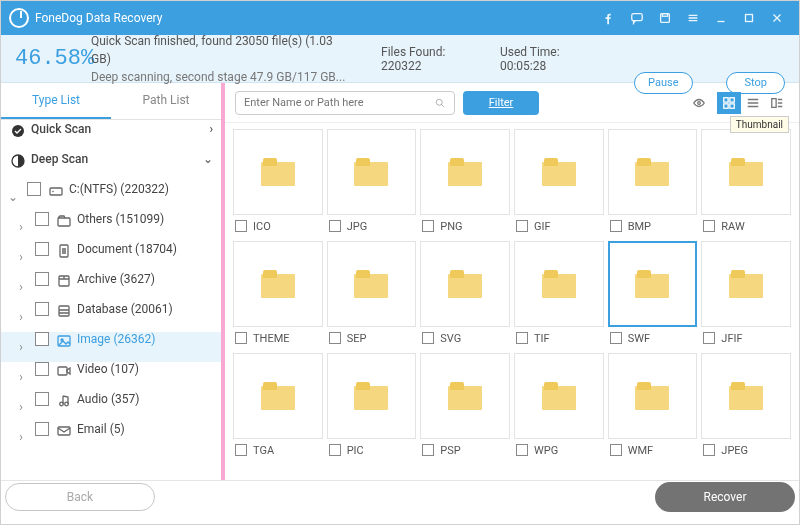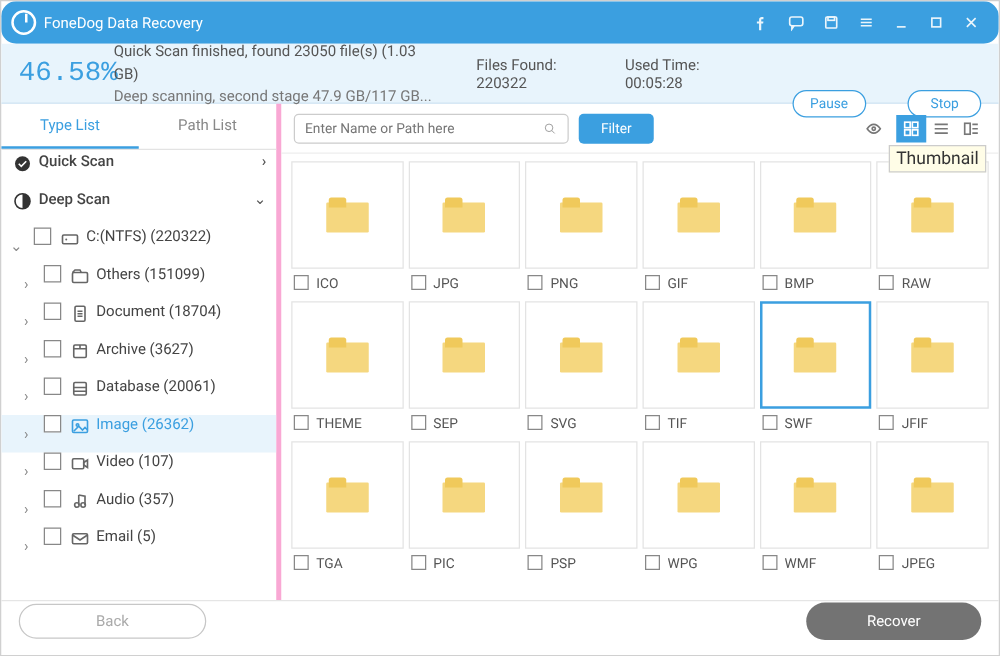--- a/index.html
+++ b/index.html
@@ -1,18 +1,18 @@
 <!DOCTYPE html>
 <html><head>
 <meta charset="utf-8">
 <style>
   * { margin: 0; padding: 0; box-sizing: border-box; font-family: -apple-system, "Segoe UI", Roboto, Arial, sans-serif; font-size: 12px; }
   body { background:#fff; width:800px; height:525px; overflow:hidden; border:1px solid #d0d0d0; }
   
-  .title-bar { height:34px; background:#3b9fe0; display:flex; align-items:center; color:#fff; padding:0 8px;border-radius:12px; }
+  .title-bar { height:34px; background:#3b9fe0; display:flex; align-items:center; color:#fff; padding:0 8px; }
   .brand { display:flex; align-items:center; gap:6px; font-size:13px; }
   .brand-icon { width:20px; height:20px; border:2px solid #fff; border-radius:50%; position:relative; }
   .brand-icon::after { content:""; position:absolute; left:9px; top:1px; width:2px; height:7px; background:#fff; }
   .title-bar .spacer { flex:1; }
   .ti { width:28px; height:28px; display:flex; align-items:center; justify-content:center; color:#fff; opacity:.9; }
   .ti svg { width:14px; height:14px; stroke:#fff; fill:none; stroke-width:1.5; }
   
   .status { height:48px; background:#e8f4fc; display:flex; align-items:center; padding:0 14px; gap:14px; border-bottom:1px solid #d0e4f2; }
   .pct { color:#3b9fe0; font-size:22px; font-weight:400; width:62px;font-family:Liberation Mono, monospace; }
   .scan-lines { font-size:11px; color:#555; line-height:1.5; }
@@ -39,39 +39,39 @@
   .node.sel { background:#e8f4fc; color:#3b9fe0; }
   .node.sel svg { stroke:#3b9fe0; }
   .node.disk { padding-left:4px; }
   .node.disk .disk-ico svg { stroke:#666; }
   .exp { width:16px; display:flex; align-items:center; justify-content:center; color:#888; }
   
   .content { flex:1; display:flex; flex-direction:column; }
   .ctl-row { height:40px; display:flex; align-items:center; padding:0 10px; gap:8px; border-bottom:1px solid #eee; }
   .search { flex:0 0 220px; display:flex; align-items:center; border:1px solid #ccc; border-radius:4px; height:24px; padding:0 8px; color:#888; }
   .search input { border:none; outline:none; flex:1; font-size:11px; background:transparent; }
-  .filter-btn { background:#3b9fe0; color:#fff; border:none; border-radius:4px; height:24px; width:60px; font-size:11px; }
+  .filter-btn { background:#3b9fe0; color:#fff; border:none; border-radius:4px; height:24px; width:76px; font-size:11px;text-decoration:underline; }
   .view-btns { display:flex; gap:0; align-items:center; position:relative; }
   .vb { width:24px; height:22px; display:flex; align-items:center; justify-content:center; color:#777; }
   .vb.active { background:#3b9fe0; color:#fff; }
   .vb svg { stroke:currentColor; fill:none; stroke-width:1.5; width:14px; height:14px; }
   .eye { margin-right:6px; }
-  .tooltip { position:absolute; top:24px; right:0; background:#fffde7; border:1px solid #ccc; padding:2px 5px; font-size:14px; color:#333; }
+  .tooltip { position:absolute; top:24px; right:0; background:#fffde7; border:1px solid #ccc; padding:2px 5px; font-size:10px; color:#333; }
   .grid { flex:1; overflow:auto; padding:6px 8px; display:grid; grid-template-columns:repeat(6, 1fr); grid-auto-rows:108px; gap:4px 4px; }
   .item { display:flex; flex-direction:column; }
   .thumb { flex:1; border:1px solid #e3e3e3; display:flex; align-items:center; justify-content:center; background:#fff; }
   .thumb.sel { border:2px solid #3b9fe0; }
   .folder { width:34px; height:28px; position:relative; }
   .folder::before { content:""; position:absolute; left:0; top:4px; width:34px; height:24px; background:#f5d77f; border-radius:1px; }
   .folder::after { content:""; position:absolute; left:2px; top:0; width:14px; height:8px; background:#f0c95b; border-radius:2px 2px 0 0; }
   .item-ftr { display:flex; align-items:center; height:22px; gap:6px; padding:0 2px; }
   .item-ftr .ck { width:12px; height:12px; border:1px solid #888; }
   .item-ftr .nm { font-size:11px; color:#555;text-align:right; }
   
-  .footer { height:32px; display:flex; align-items:center; padding:0 14px; border-top:1px solid #e5e5e5; }
+  .footer { height:32px; display:flex; align-items:center; padding:0 4px; border-top:1px solid #e5e5e5; }
   .btn-back { width:150px; height:28px; border:1px solid #c7c7c7; border-radius:16px; background:#fff; color:#aaa; display:flex; align-items:center; justify-content:center; }
   .btn-recover { width:140px; height:30px; border-radius:16px; background:#737373; color:#fff; display:flex; align-items:center; justify-content:center; margin-left:auto; }
   ::-webkit-scrollbar{width:0;height:0;}
 </style>
 </head>
 <body>
 
 <div class="title-bar">
   <div class="brand">
     <span class="brand-icon"></span>

